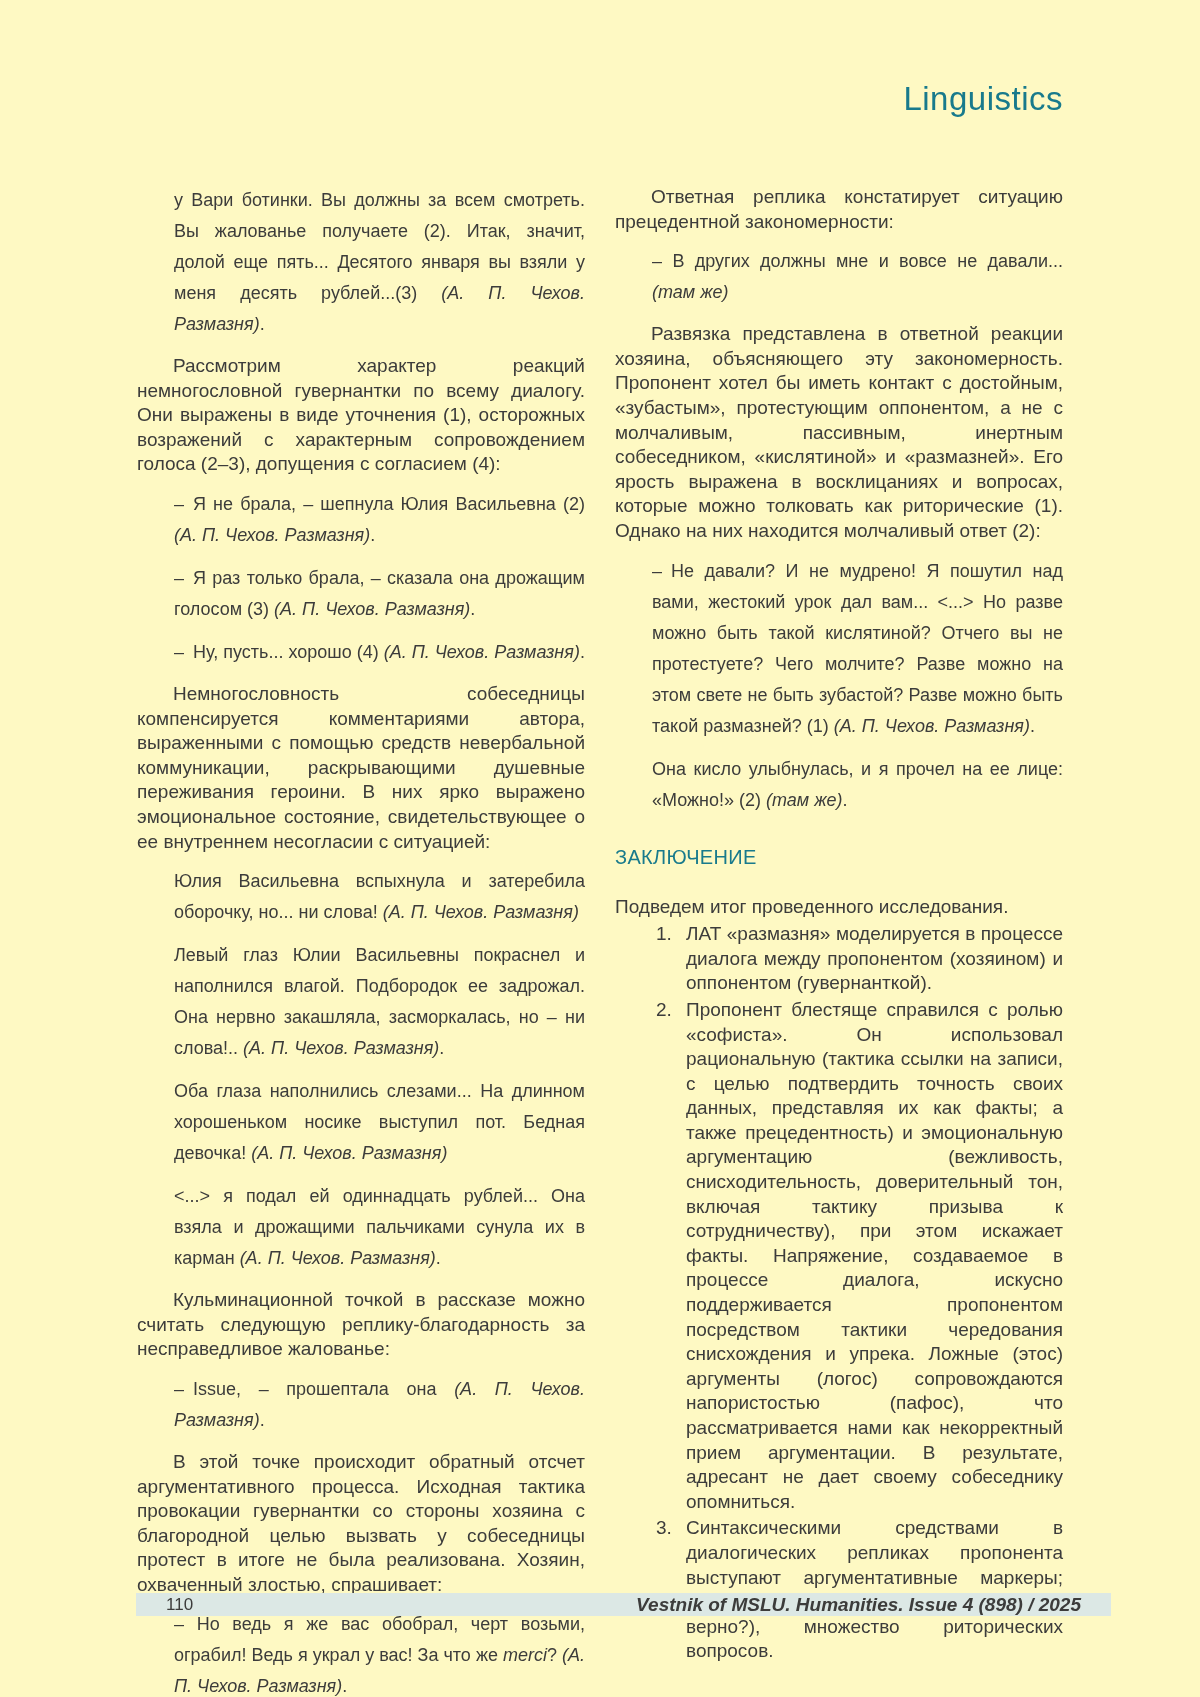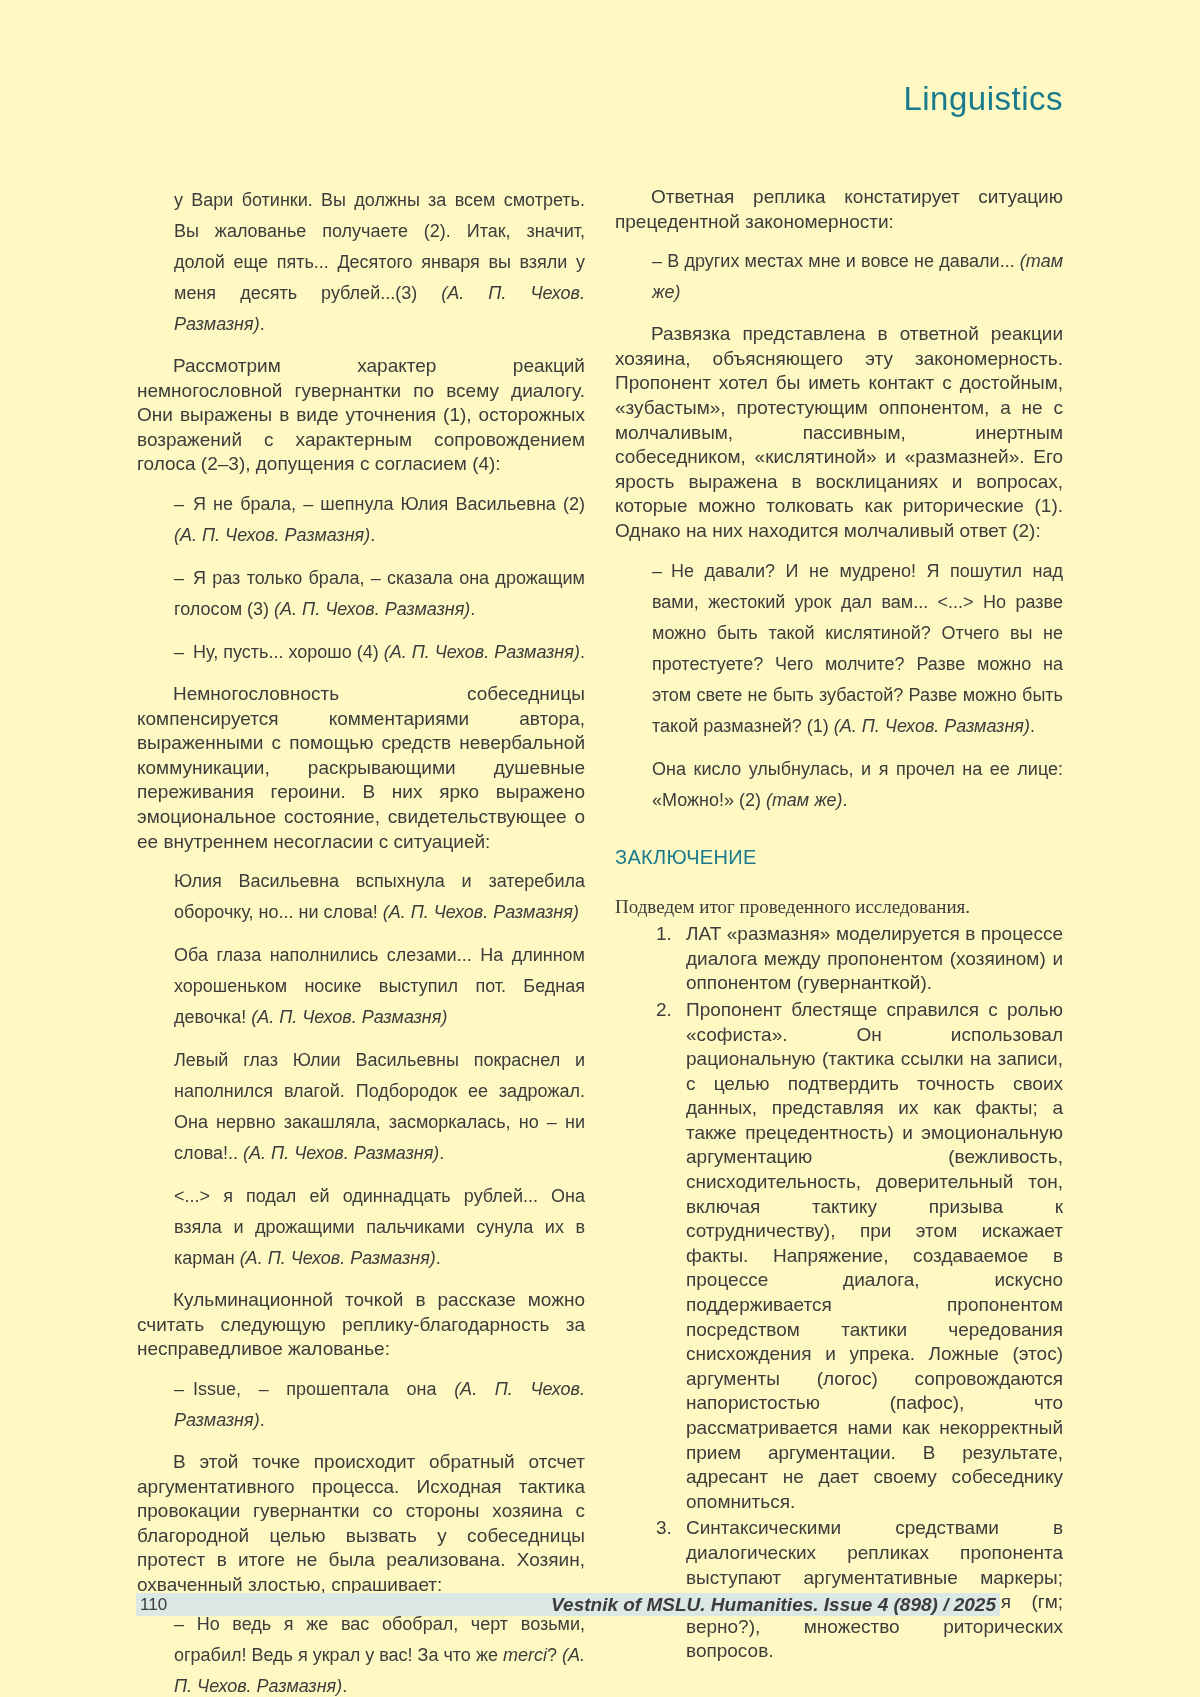--- a/index.html
+++ b/index.html
@@ -49,47 +49,47 @@
   }
   .col > :first-child { margin-top: 0; }
   .section-heading {
     color: var(--accent);
     font-size: 20px;
     font-weight: 400;
     letter-spacing: 0.3px;
     margin: 30px 0 0 0;
     text-align: left;
   }
-  .section-heading + .para { margin-top: 26px; font-family: Liberation Serif, serif; }
+  .section-heading + .para { margin-top: 26px; }
   .list { margin-top: 3px; }
   .list-item { display: flex; margin-top: 2px; }
   .li-num {
     flex: 0 0 30px;
     margin-left: 41px;
     font-size: 19px;
     line-height: 24.6px;
     text-align: left;
   }
   .li-body {
     flex: 1;
     font-size: 19px;
     line-height: 24.6px;
     text-align: justify;
   }
   .footer-bar {
     position: absolute;
     left: 136px;
     top: 1593px;
-    width: 864px;
+    width: 975px;
     height: 23px;
     background: var(--footer-bg);
     display: flex;
     align-items: center;
     justify-content: space-between;
-    padding: 0 4px;
+    padding: 0 30px;
     box-sizing: border-box;
   }
   .page-num { font-size: 17px; color: #3c3c3b; }
   .journal-ref {
     font-size: 19px;
     font-style: italic;
     font-weight: 700;
     color: #3c3c3b;
     text-align: right;
   }
@@ -102,32 +102,32 @@
   <div class="masthead">Linguistics</div>
 
   <div class="col col-left">
       <p class="quote"><span>у Вари ботинки. Вы должны за всем смотреть. Вы жалованье получаете (2). Итак, значит, долой еще пять... Десятого января вы взяли у меня десять рублей...(3) </span><i>(А. П. Чехов. Размазня)</i><span>.</span></p>
       <p class="para"><span>Рассмотрим характер реакций немногословной гувернантки по всему диалогу. Они выражены в виде уточнения (1), осторожных возражений с характерным сопровождением голоса (2–3), допущения с согласием (4):</span></p>
       <p class="quote"><span>– Я не брала, – шепнула Юлия Васильевна (2) </span><i>(А. П. Чехов. Размазня)</i><span>.</span></p>
       <p class="quote"><span>– Я раз только брала, – сказала она дрожащим голосом (3) </span><i>(А. П. Чехов. Размазня)</i><span>.</span></p>
       <p class="quote"><span>– Ну, пусть... хорошо (4) </span><i>(А. П. Чехов. Размазня)</i><span>.</span></p>
       <p class="para"><span>Немногословность собеседницы компенсируется комментариями автора, выраженными с помощью средств невербальной коммуникации, раскрывающими душевные переживания героини. В них ярко выражено эмоциональное состояние, свидетельствующее о ее внутреннем несогласии с ситуацией:</span></p>
       <p class="quote"><span>Юлия Васильевна вспыхнула и затеребила оборочку, но... ни слова! </span><i>(А. П. Чехов. Размазня)</i></p>
+      <p class="quote"><span>Левый глаз Юлии Васильевны покраснел и наполнился влагой. Подбородок ее задрожал. Она нервно закашляла, засморкалась, но – ни слова!.. </span><i>(А. П. Чехов. Размазня)</i><span>.</span></p>
       <p class="quote"><span>Оба глаза наполнились слезами... На длинном хорошеньком носике выступил пот. Бедная девочка! </span><i>(А. П. Чехов. Размазня)</i></p>
-      <p class="quote"><span>Левый глаз Юлии Васильевны покраснел и наполнился влагой. Подбородок ее задрожал. Она нервно закашляла, засморкалась, но – ни слова!.. </span><i>(А. П. Чехов. Размазня)</i><span>.</span></p>
       <p class="quote"><span>&lt;...&gt; я подал ей одиннадцать рублей... Она взяла и дрожащими пальчиками сунула их в карман </span><i>(А. П. Чехов. Размазня)</i><span>.</span></p>
       <p class="para"><span>Кульминационной точкой в рассказе можно считать следующую реплику-благодарность за несправедливое жалованье:</span></p>
       <p class="quote"><span>– Issue, – прошептала она </span><i>(А. П. Чехов. Размазня)</i><span>.</span></p>
       <p class="para"><span>В этой точке происходит обратный отсчет аргументативного процесса. Исходная тактика провокации гувернантки со стороны хозяина с благородной целью вызвать у собеседницы протест в итоге не была реализована. Хозяин, охваченный злостью, спрашивает:</span></p>
       <p class="quote"><span>– Но ведь я же вас обобрал, черт возьми, ограбил! Ведь я украл у вас! За что же </span><i>merci</i><span>? </span><i>(А. П. Чехов. Размазня)</i><span>.</span></p>
     </div>
 
   <div class="col col-right">
       <p class="para"><span>Ответная реплика констатирует ситуацию прецедентной закономерности:</span></p>
-      <p class="quote"><span>– В других местах мне и вовсе не давали... </span><i>(там же)</i></p>
+      <p class="quote"><span>– В других должны мне и вовсе не давали... </span><i>(там же)</i></p>
       <p class="para"><span>Развязка представлена в ответной реакции хозяина, объясняющего эту закономерность. Пропонент хотел бы иметь контакт с достойным, «зубастым», протестующим оппонентом, а не с молчаливым, пассивным, инертным собеседником, «кислятиной» и «размазней». Его ярость выражена в восклицаниях и вопросах, которые можно толковать как риторические (1). Однако на них находится молчаливый ответ (2):</span></p>
       <p class="quote"><span>– Не давали? И не мудрено! Я пошутил над вами, жестокий урок дал вам... &lt;...&gt; Но разве можно быть такой кислятиной? Отчего вы не протестуете? Чего молчите? Разве можно на этом свете не быть зубастой? Разве можно быть такой размазней? (1) </span><i>(А. П. Чехов. Размазня)</i><span>.</span></p>
       <p class="quote"><span>Она кисло улыбнулась, и я прочел на ее лице: «Можно!» (2) </span><i>(там же)</i><span>.</span></p>
       <h2 class="section-heading">ЗАКЛЮЧЕНИЕ</h2>
       <p class="para flush"><span>Подведем итог проведенного исследования.</span></p>
       <div class="list">
         <div class="list-item">
           <span class="li-num">1.</span>
           <div class="li-body"><span>ЛАТ «размазня» моделируется в процессе диалога между пропонентом (хозяином) и оппонентом (гувернанткой).</span></div>
         </div>

